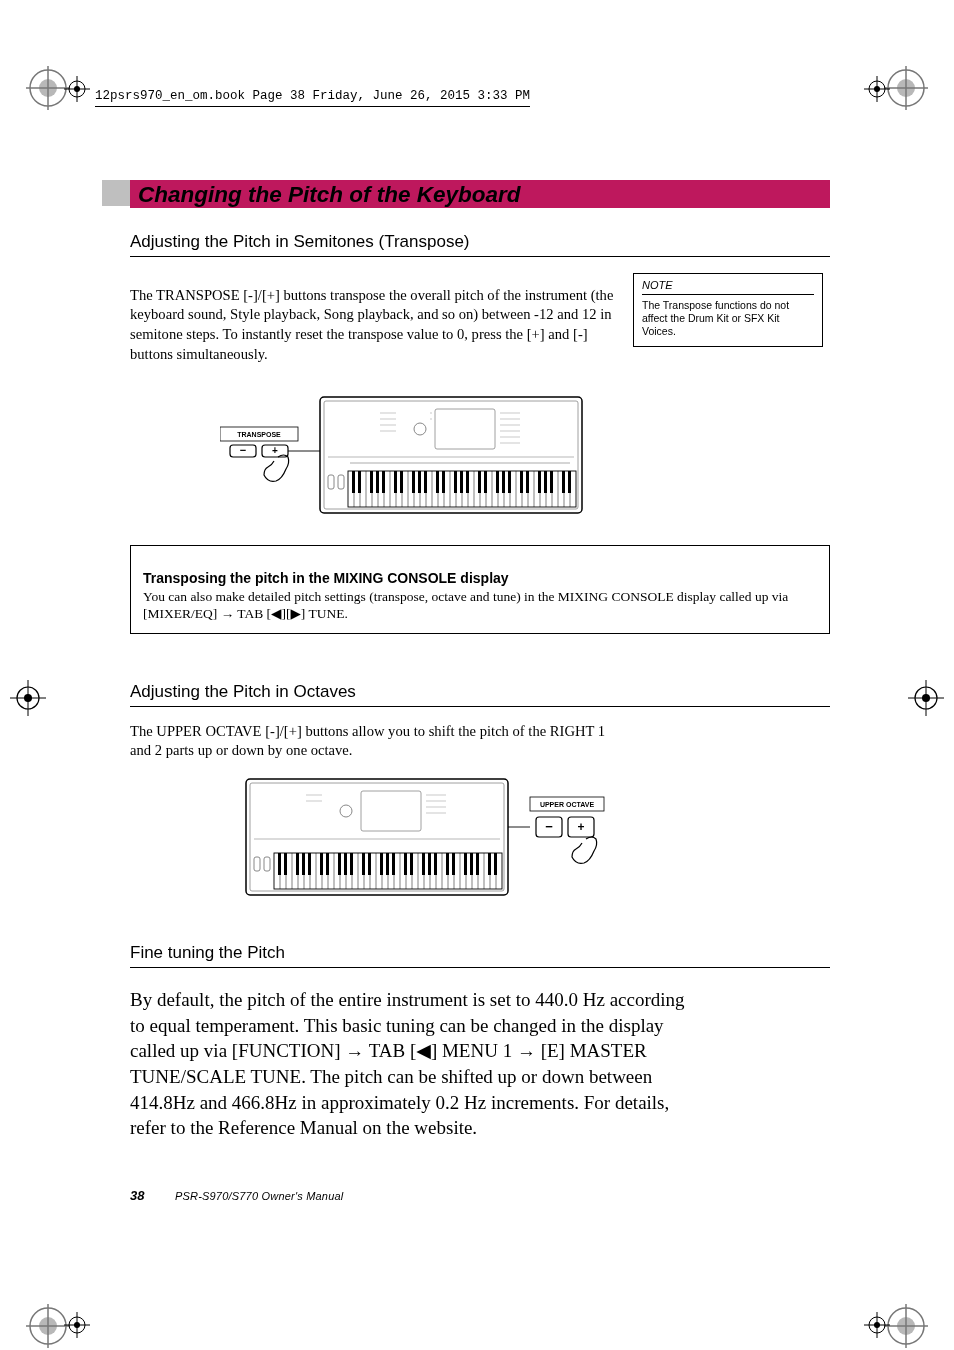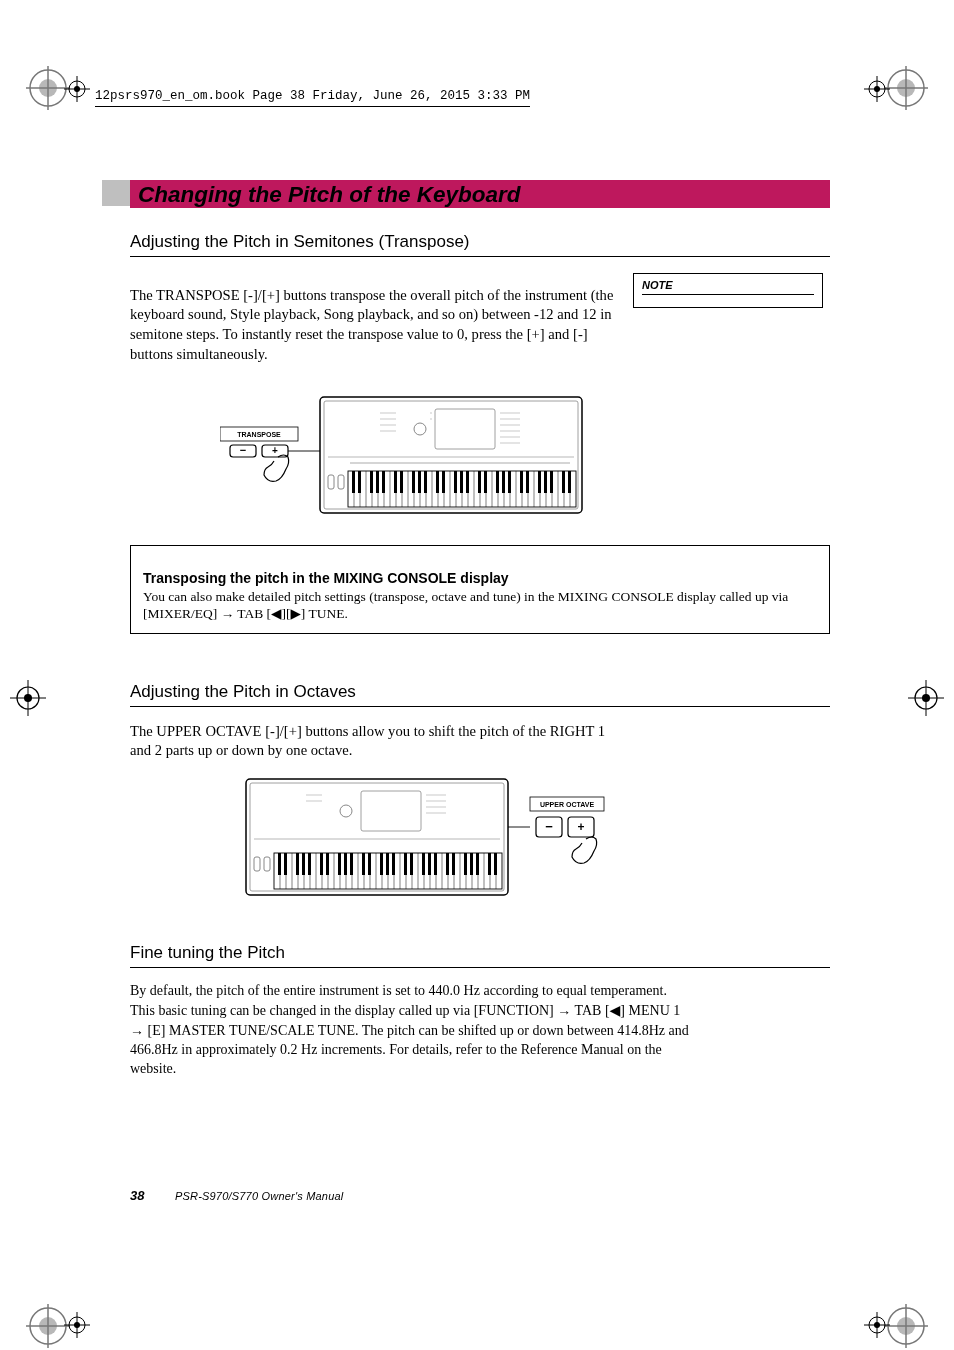--- a/index.html
+++ b/index.html
@@ -76,33 +76,33 @@
     display: flex;
     align-items: flex-start;
     gap: 13px;
   }
   .body-text {
     font-size: 14.6px;
     line-height: 1.35;
     max-width: 490px;
   }
   .body-text-full {
-    font-size: 14px;
+    font-size: 19px;
     line-height: 1.35;
     max-width: 560px;
   }
   .note-box {
     border: 1px solid #000;
     padding: 5px 8px 8px 8px;
     width: 172px;
     font-family: Arial, Helvetica, sans-serif;
     margin-top: 2px;
   }
   .note-title {
-    font-weight: bold;
+    font-weight: normal;
     font-style: italic;
     font-size: 11px;
     border-bottom: 1px solid #000;
     padding-bottom: 3px;
     margin-bottom: 4px;
   }
   .note-text {
     font-size: 10.5px;
     line-height: 1.25;
   }
@@ -240,20 +240,21 @@
 
   <div class="content">
     <div class="left-tab"></div>
     <div class="section-banner">Changing the Pitch of the Keyboard</div>
 
     <div class="subheading" style="margin-top:6px;">Adjusting the Pitch in Semitones (Transpose)</div>
     <div class="body-row">
       <p class="body-text">The TRANSPOSE [-]/[+] buttons transpose the overall pitch of the instrument (the keyboard sound, Style playback, Song playback, and so on) between -12 and 12 in semitone steps. To instantly reset the transpose value to 0, press the [+] and [-] buttons simultaneously.</p>
       <div class="note-box">
         <div class="note-title">NOTE</div>
+        <div class="note-text">The Transpose functions do not affect the Drum Kit or SFX Kit Voices.</div>
       </div>
     </div>
 
     <div class="diagram-placeholder">
       <svg class="keyboard-img" width="370" height="130" viewBox="0 0 370 130">
 
         <rect x="100" y="2" width="262" height="116" rx="4" fill="none" stroke="#000" stroke-width="1.5"></rect>
         <rect x="104" y="6" width="254" height="108" rx="2" fill="none" stroke="#888" stroke-width="0.8"></rect>
 
         <line x1="108" y1="62" x2="354" y2="62" stroke="#888" stroke-width="0.6"></line>

